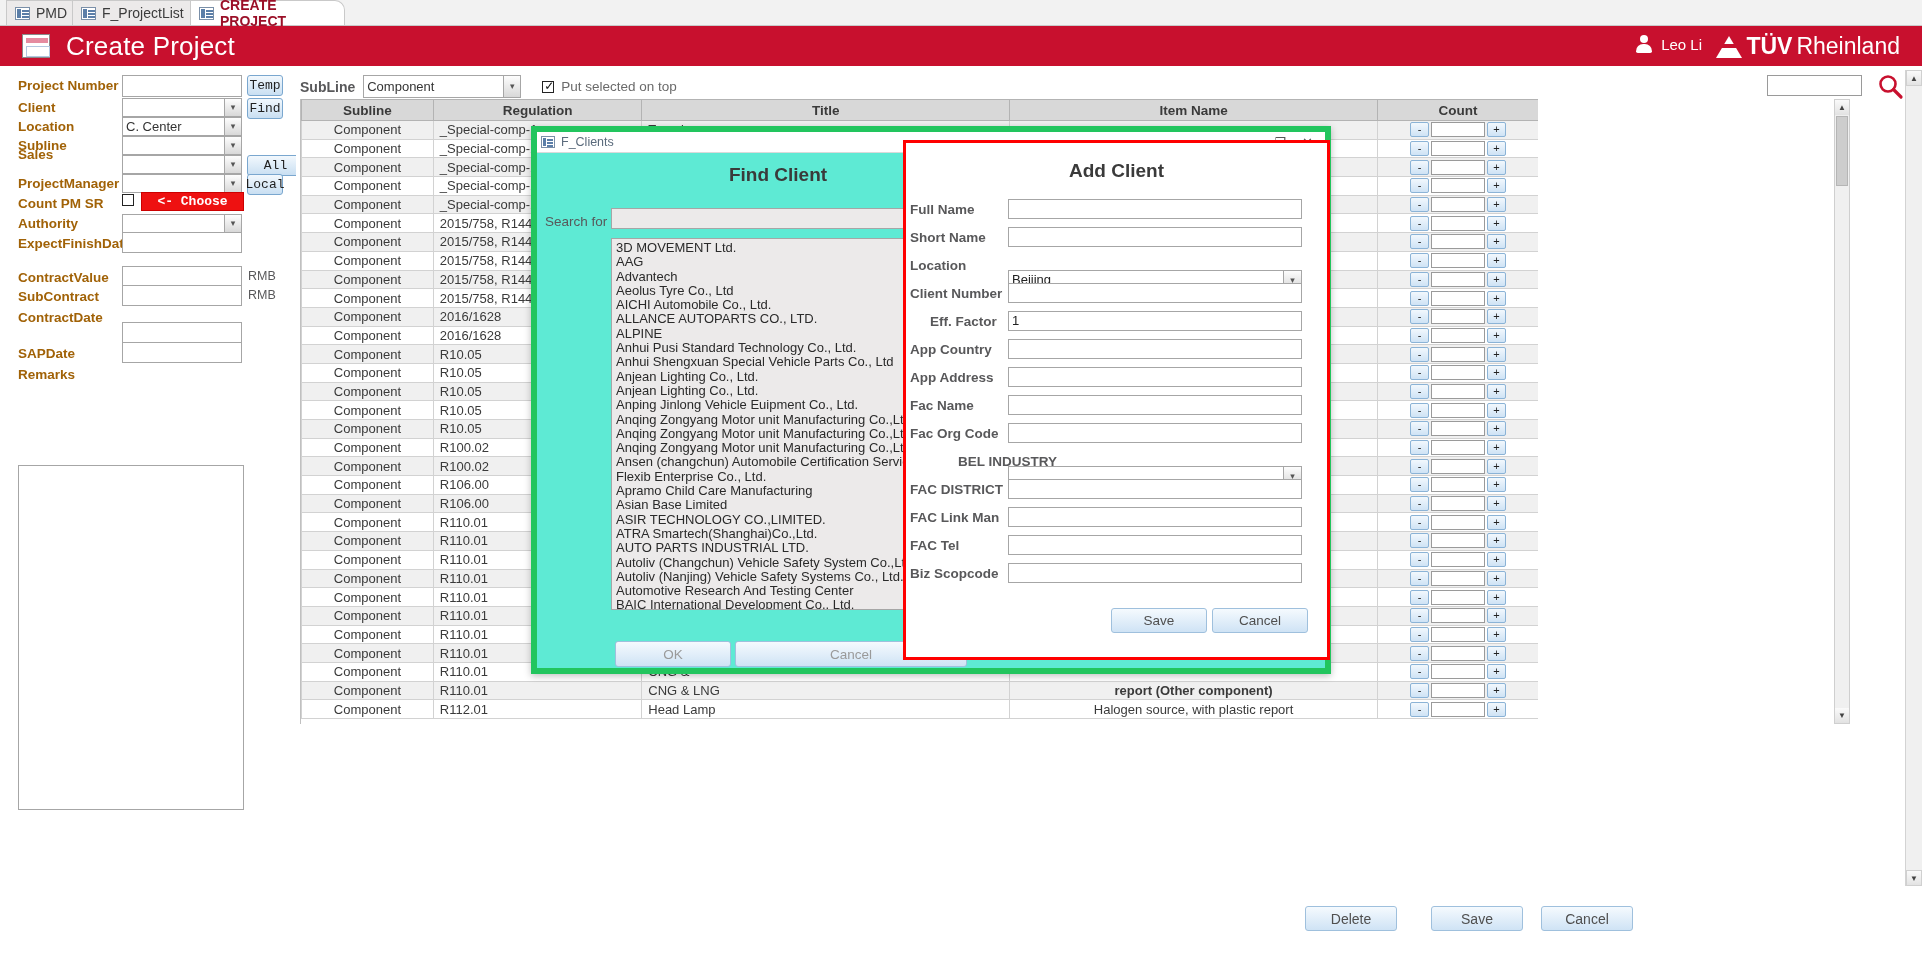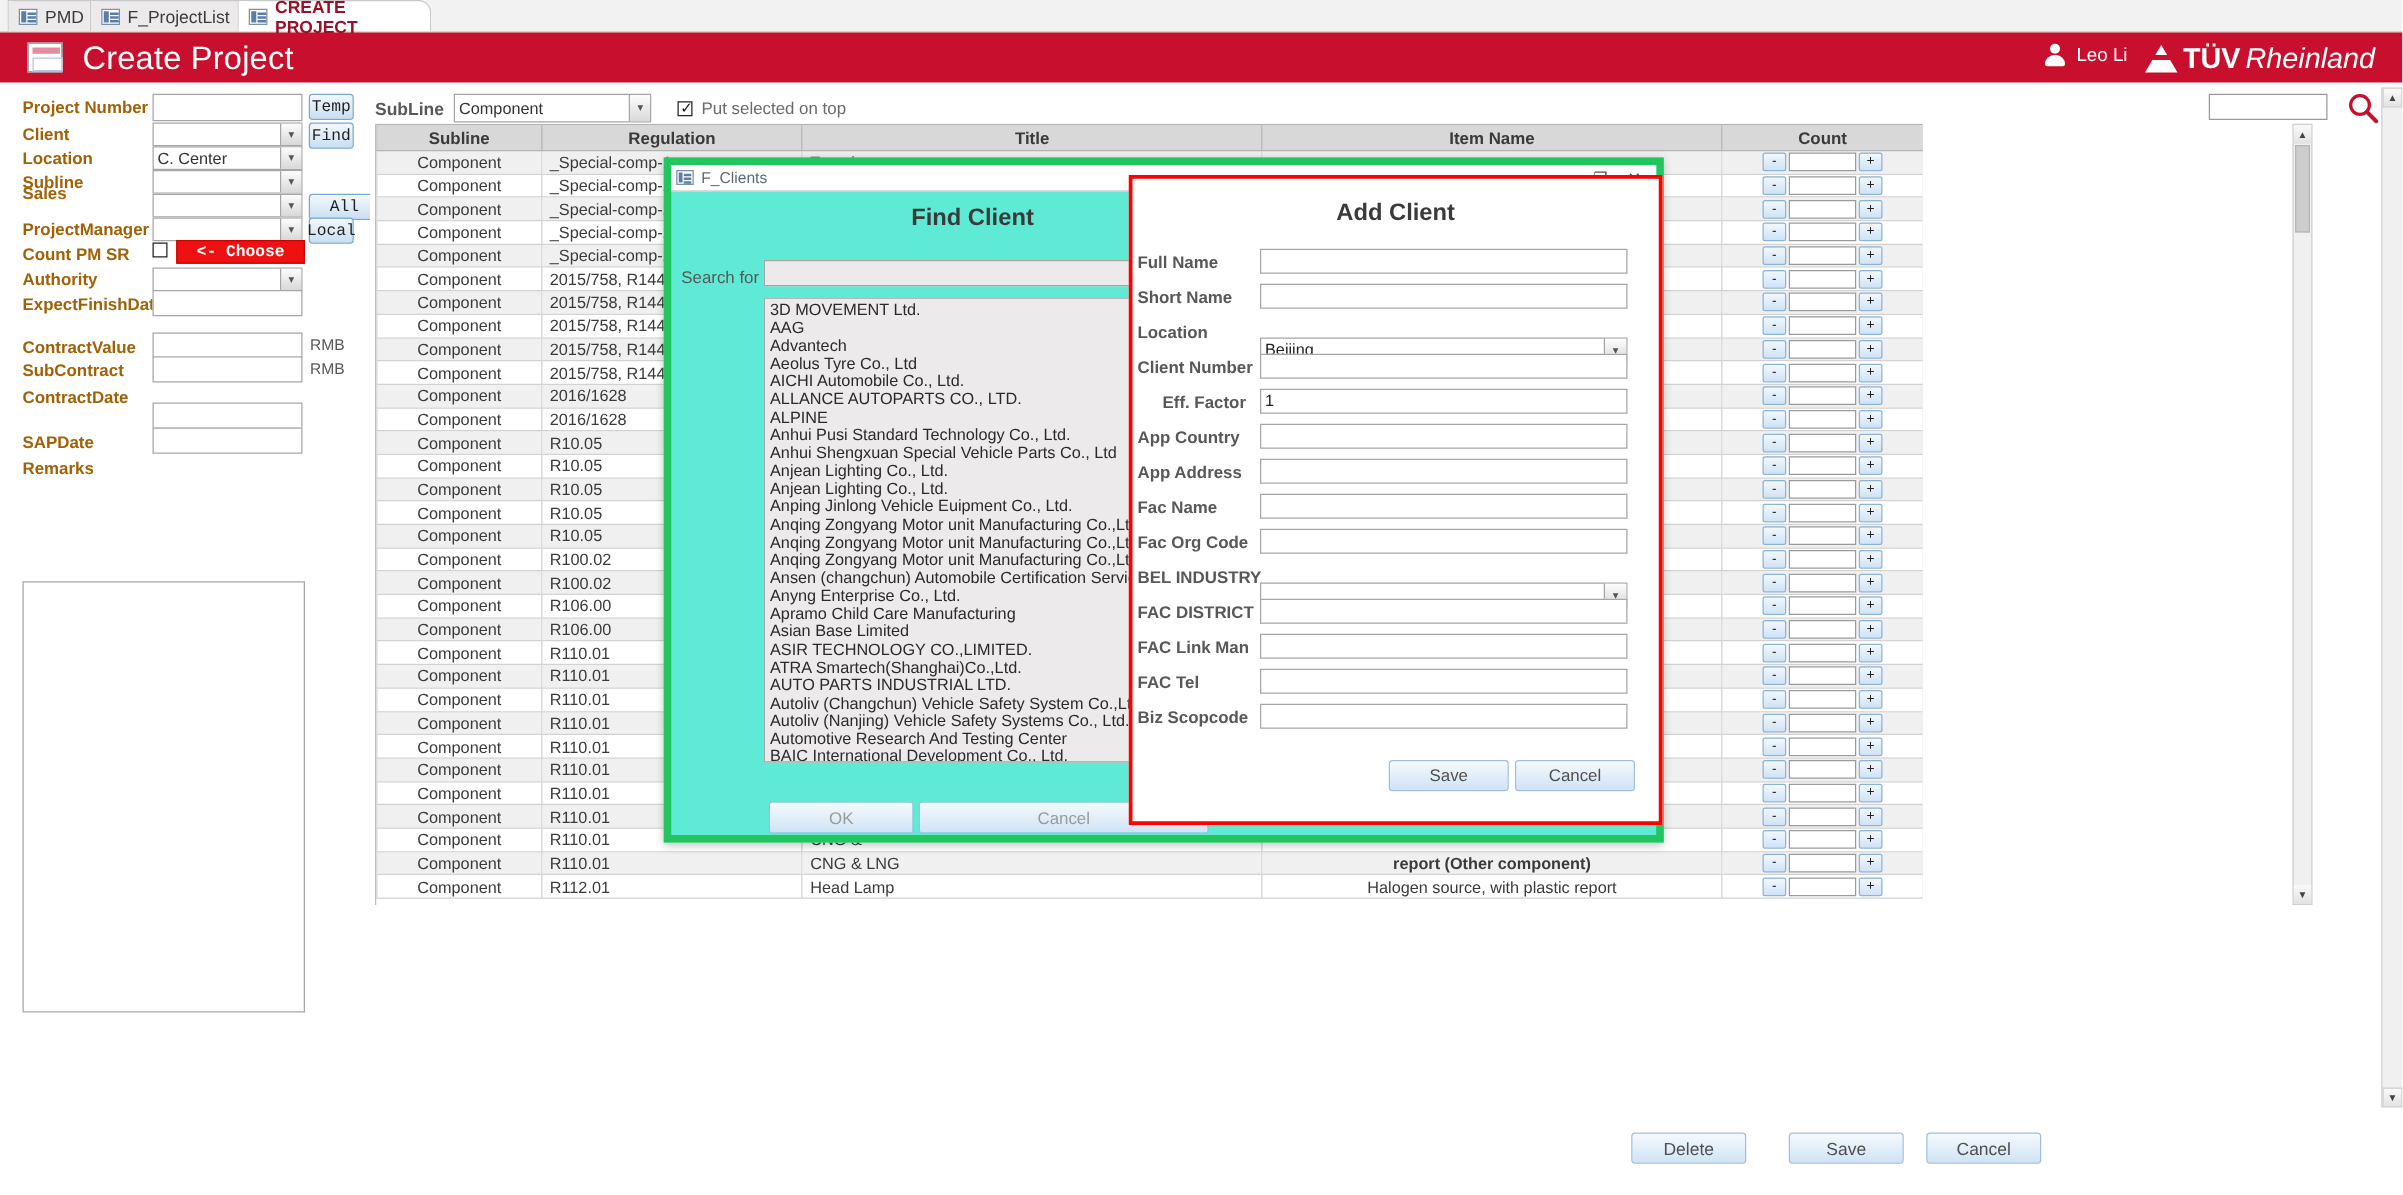--- a/index.html
+++ b/index.html
@@ -95,21 +95,21 @@
   .brand .tri {
     width: 0; height: 0;
     border-left: 13px solid transparent; border-right: 13px solid transparent;
     border-bottom: 22px solid #ffffff;
     position: relative;
   }
   .brand .tri::after{
     content:""; position:absolute; left:-7px; top:8px; width:14px; height:4px; background:#c8102e;
   }
   .brand b { font-weight: bold; }
-  .brand .thin { font-weight: normal; font-style: italic; }
+  .brand .thin { font-weight: normal; }
 
   
   .leftform { position: absolute; left: 0; top: 70px; width: 296px; height: 886px; background: #fff; }
   .frow { position: absolute; left: 18px; display: flex; align-items: center; }
   .flabel { font-size: 13.5px; color: #a16207; font-weight: bold; }
   .fin {
     background: #ffffff; border: 1px solid #a6a6a6; height: 19px;
     font-size: 13px; color: #333; padding: 0 3px; line-height: 17px;
     font-family: "Liberation Sans", sans-serif;
   }
@@ -906,21 +906,21 @@
             <div class="litem">ALPINE</div>
             <div class="litem">Anhui Pusi Standard Technology Co., Ltd.</div>
             <div class="litem">Anhui Shengxuan Special Vehicle Parts Co., Ltd</div>
             <div class="litem">Anjean Lighting Co., Ltd.</div>
             <div class="litem">Anjean Lighting Co., Ltd.</div>
             <div class="litem">Anping Jinlong Vehicle Euipment Co., Ltd.</div>
             <div class="litem">Anqing Zongyang Motor unit Manufacturing Co.,Ltd</div>
             <div class="litem">Anqing Zongyang Motor unit Manufacturing Co.,Ltd</div>
             <div class="litem">Anqing Zongyang Motor unit Manufacturing Co.,Ltd</div>
             <div class="litem">Ansen (changchun) Automobile Certification Service</div>
-            <div class="litem">Anyng Enterprise Co., Ltd.</div>
+            <div class="litem">Flexib Enterprise Co., Ltd.</div>
             <div class="litem">Apramo Child Care Manufacturing</div>
             <div class="litem">Asian Base Limited</div>
             <div class="litem">ASIR TECHNOLOGY CO.,LIMITED.</div>
             <div class="litem">ATRA Smartech(Shanghai)Co.,Ltd.</div>
             <div class="litem">AUTO PARTS INDUSTRIAL LTD.</div>
             <div class="litem">Autoliv (Changchun) Vehicle Safety System Co.,Ltd.</div>
             <div class="litem">Autoliv (Nanjing) Vehicle Safety Systems Co., Ltd.</div>
             <div class="litem">Automotive Research And Testing Center</div>
             <div class="litem">BAIC International Development Co., Ltd.</div>
           </div>
@@ -949,21 +949,21 @@
           <div class="alabel" style="top: 171px; padding-left: 20px;">Eff. Factor</div>
           <div class="ain" style="top: 168px;">1</div>
           <div class="alabel" style="top: 199px;">App Country</div>
           <div class="ain" style="top: 196px;"></div>
           <div class="alabel" style="top: 227px;">App Address</div>
           <div class="ain" style="top: 224px;"></div>
           <div class="alabel" style="top: 255px;">Fac Name</div>
           <div class="ain" style="top: 252px;"></div>
           <div class="alabel" style="top: 283px;">Fac Org Code</div>
           <div class="ain" style="top: 280px;"></div>
-          <div class="alabel" style="top: 311px;">BEL INDUSTRY</div>
+          <div class="alabel" style="top: 311px; margin-left: 48px;">BEL INDUSTRY</div>
           <div class="asel" style="top: 308px;"><span></span><span class="arw2">▾</span></div>
           <div class="alabel" style="top: 339px;">FAC DISTRICT</div>
           <div class="ain" style="top: 336px;"></div>
           <div class="alabel" style="top: 367px;">FAC Link Man</div>
           <div class="ain" style="top: 364px;"></div>
           <div class="alabel" style="top: 395px;">FAC Tel</div>
           <div class="ain" style="top: 392px;"></div>
           <div class="alabel" style="top: 423px;">Biz Scopcode</div>
           <div class="ain" style="top: 420px;"></div>
         </div>

